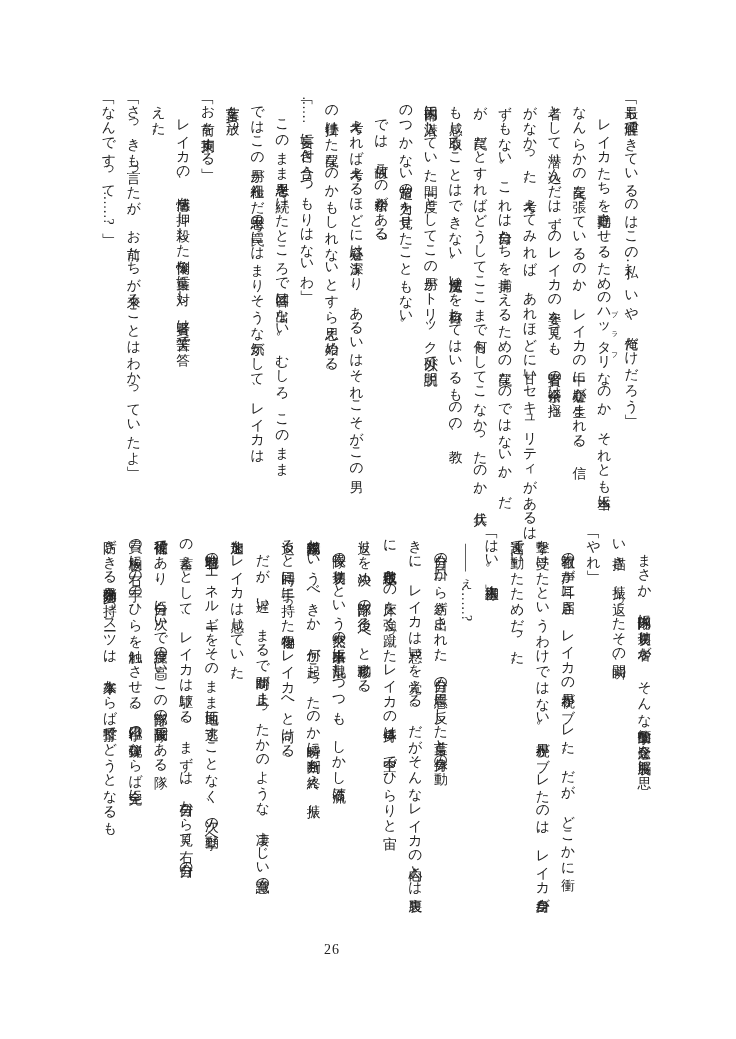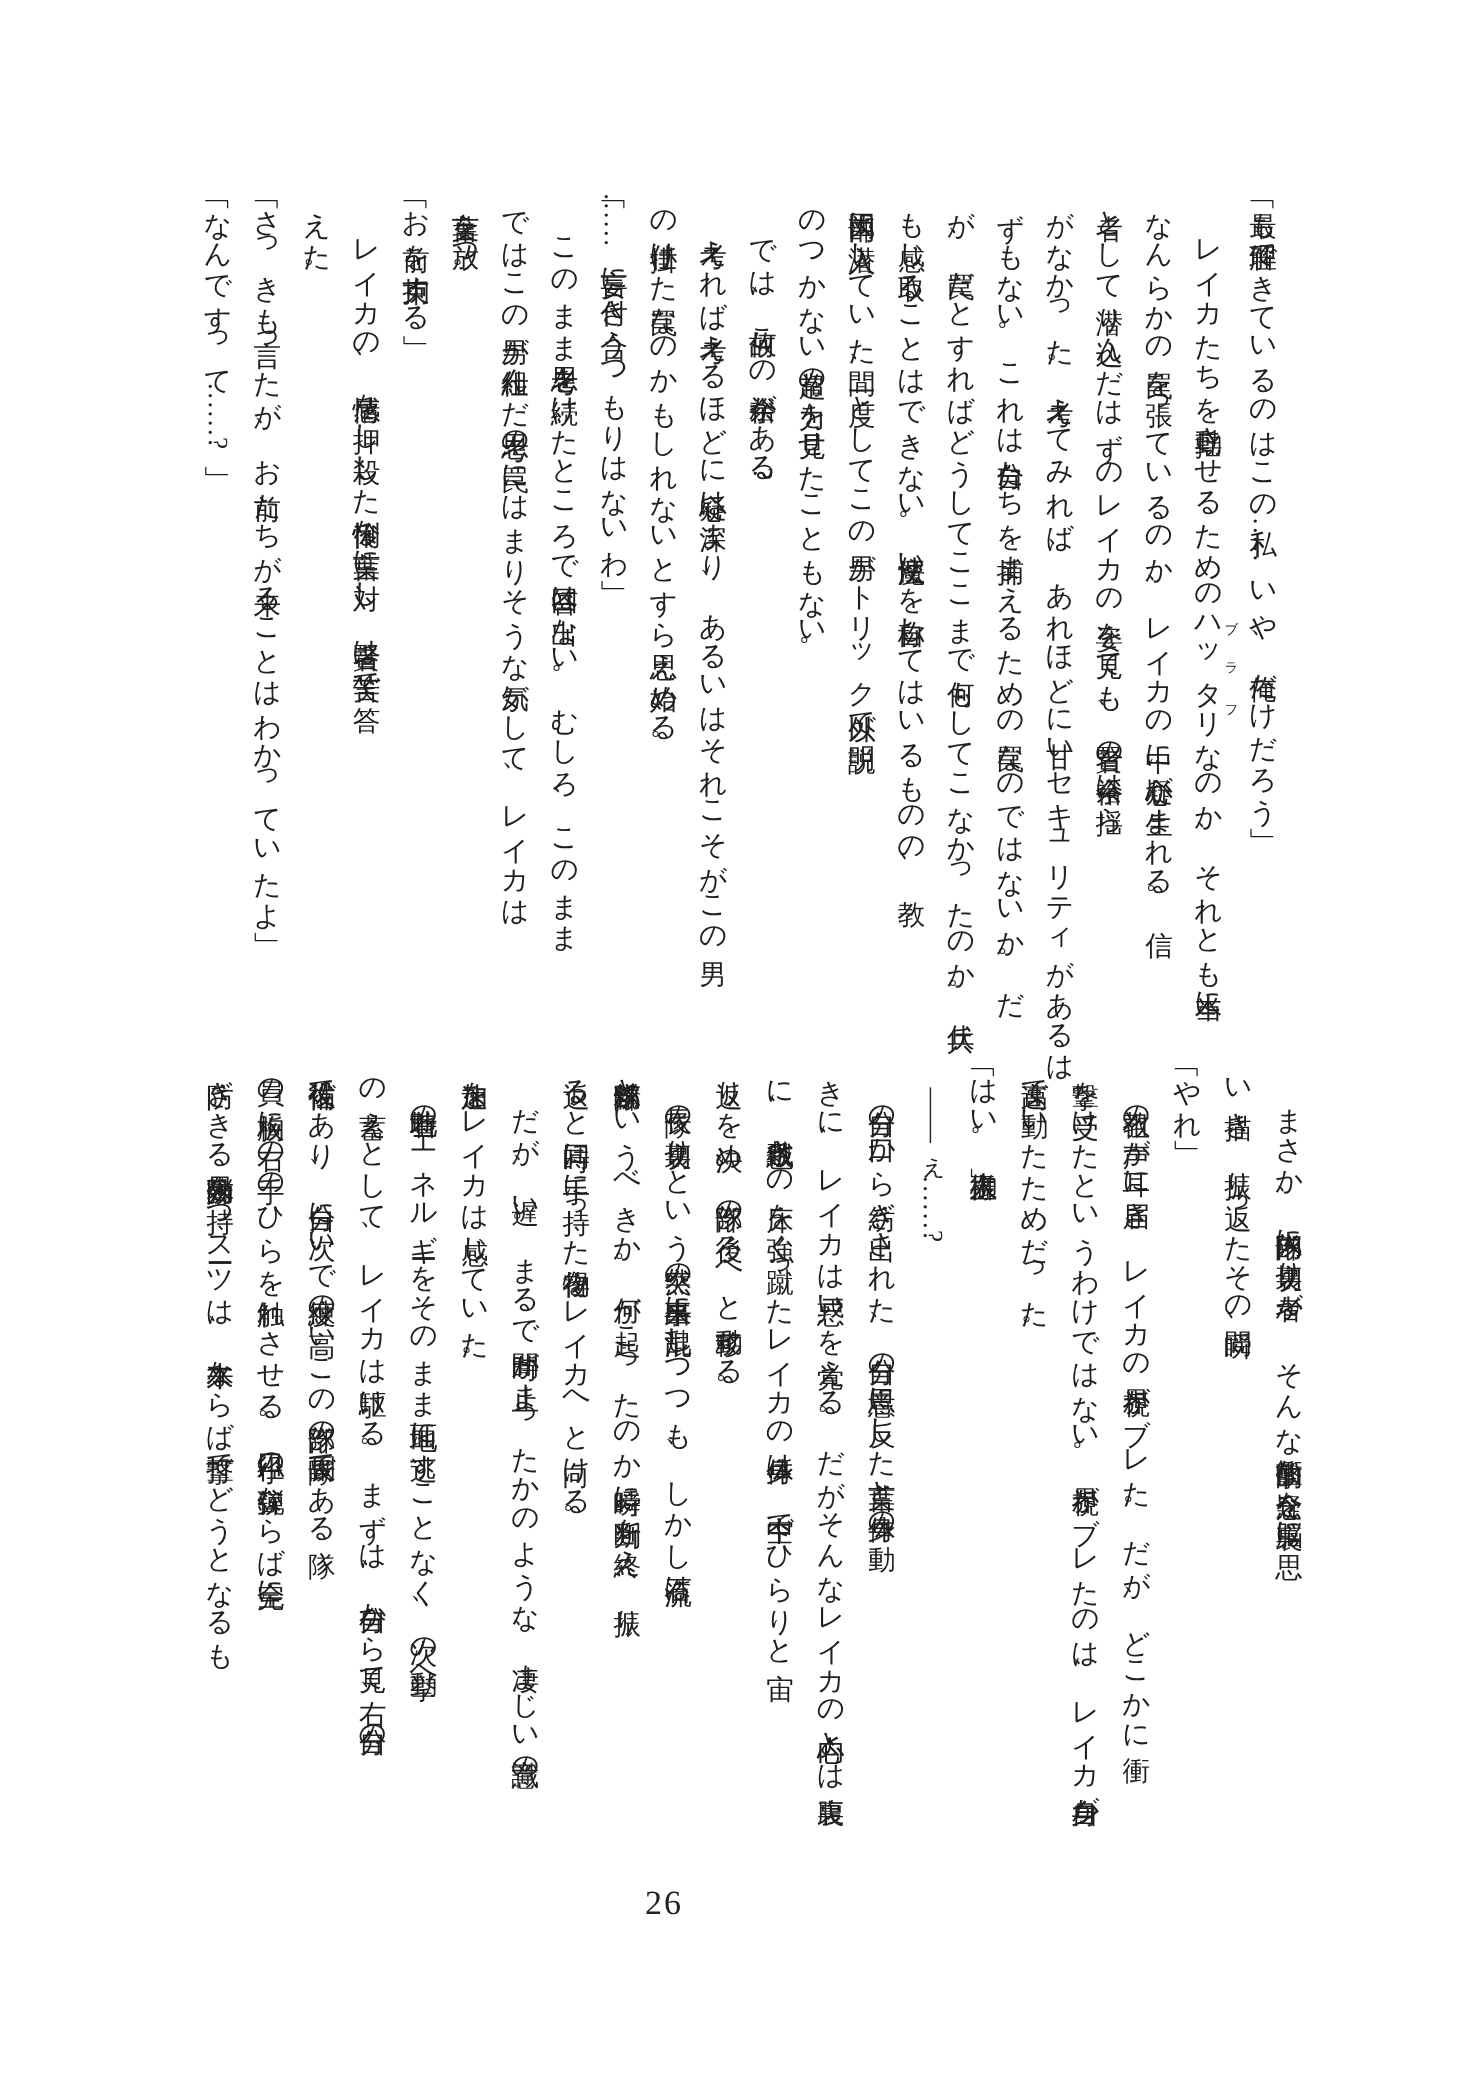--- a/index.html
+++ b/index.html
@@ -46,21 +46,21 @@
     font-size: 6.8px;
     letter-spacing: 0;
     color: #1f1f1f;
   }
   .page-number {
     position: absolute;
     top: 942px;
     left: 0;
     width: 664px;
     text-align: center;
-    font-size: 17px;
+    font-size: 14px;
     letter-spacing: 1px;
     color: #222222;
   }
 </style>
 </head>
 <body>
 
 <div class="page">
   <div id="block-top" class="vblock">
       <p class="tline">「最も理解できているのはこの私……いや、俺だけだろう」</p>

